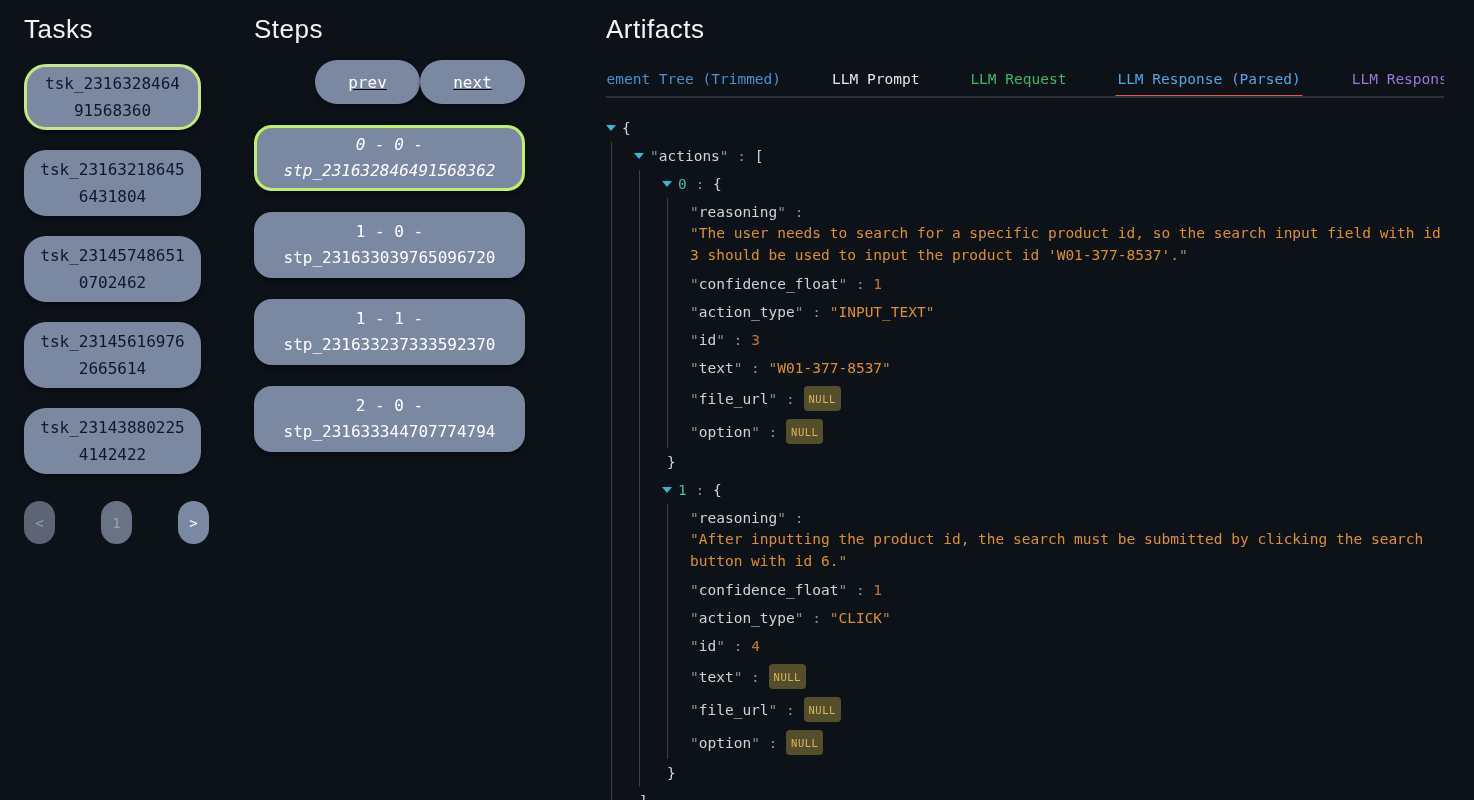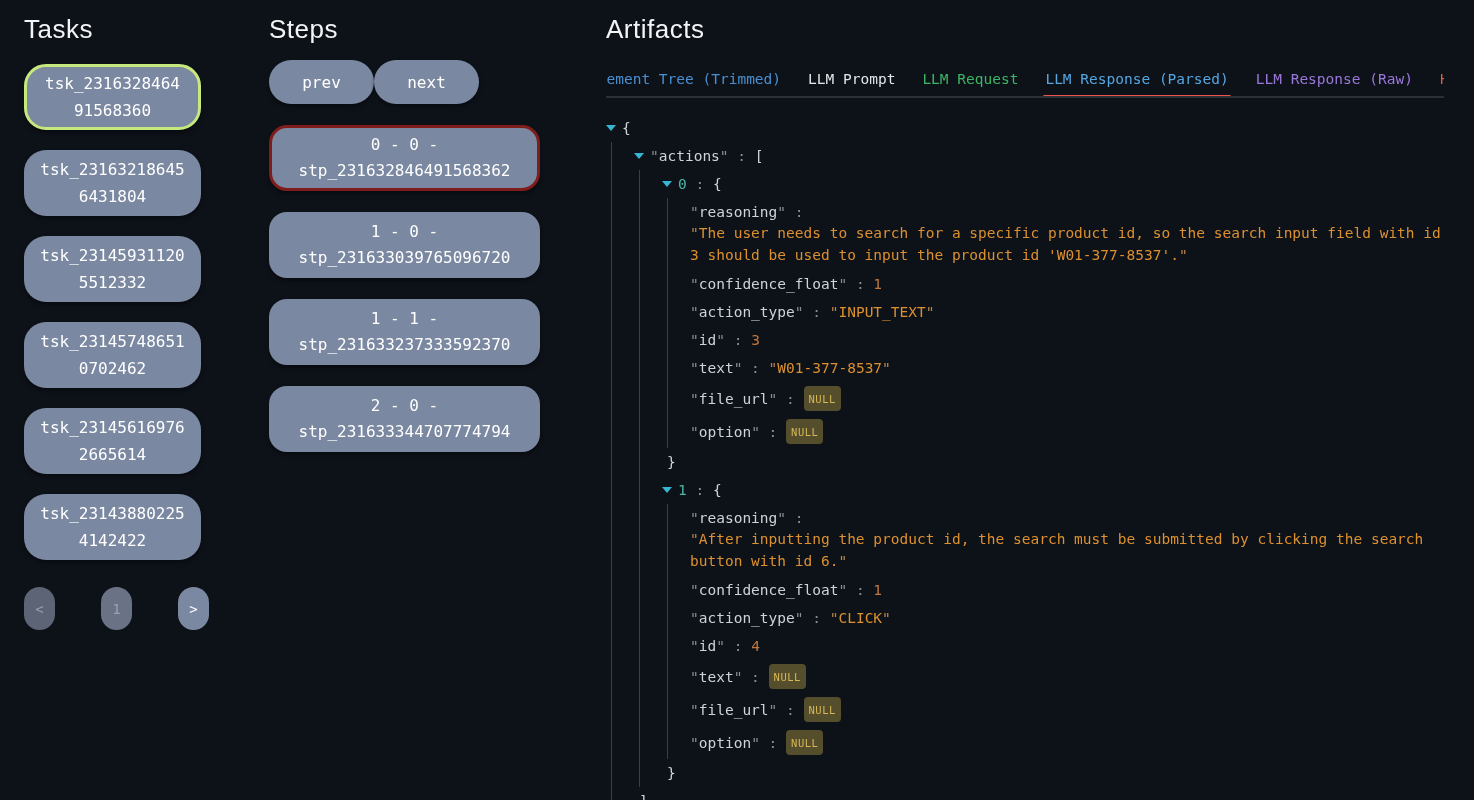--- a/index.html
+++ b/index.html
@@ -15,58 +15,58 @@
     color:#f2f4f6; letter-spacing:.5px;
   }
 
   
   .tasks-col { left:24px; width:177px; }
   .task-list { margin-top:20px; }
   .task-btn {
     display:flex; align-items:center; justify-content:center;
     width:100%; height:66px; margin-bottom:20px;
     background:#7b88a1; border:none; border-radius:22px;
-    color:#ffffff; font:16px/27px "DejaVu Sans Mono",monospace;
+    color:#0f172a; font:16px/27px "DejaVu Sans Mono",monospace;
     padding:20px 14px; word-break:break-all; text-align:center;
     box-shadow:0 3px 4px rgba(0,0,0,.4); cursor:pointer;
   }
   .task-btn.selected { border:3px solid #c7e87d; }
   .pagination { display:flex; justify-content:space-between; width:185px; margin-top:27px; }
   .pg { border:none; border-radius:16px; width:31px; height:43px;
         font:14px "DejaVu Sans Mono",monospace; cursor:pointer; }
   .pg-prev { background:#5c6476; color:#99a0ad; }
   .pg-page { background:#6a7386; color:#9ba2b0; }
   .pg-next { background:#7b88a1; color:#fff; }
 
   
-  .steps-col { left:269px; width:271px; }
-  .step-nav { display:flex; justify-content:flex-start; margin:16px 0 21px; }
+  .steps-col { left:254px; width:271px; }
+  .step-nav { display:flex; justify-content:flex-end; margin:16px 0 21px;text-decoration:underline; }
   .nav-btn {
     width:105px; height:44px; border-radius:22px; background:#7b88a1; border:none;
     color:#fff; font:16px "DejaVu Sans Mono",monospace;
     box-shadow:0 3px 4px rgba(0,0,0,.4); cursor:pointer;
   }
   .step-btn {
     display:flex; flex-direction:column; justify-content:center;
     width:100%; height:66px; margin-bottom:21px;
     background:#7b88a1; border:none; border-radius:18px;
     color:#fff; font:16px/26px "DejaVu Sans Mono",monospace; text-align:center;
     padding:6px 8px; box-shadow:0 3px 4px rgba(0,0,0,.4); cursor:pointer;
   }
-  .step-btn.selected { border:3px solid #7f1d1d; }
+  .step-btn.selected { border:3px solid #bef264;font-style:italic; }
 
   
   .artifacts-col { left:606px; width:838px; }
   .tabs {
     margin-top:24px; border-bottom:2px solid #2c2f35;
     white-space:nowrap; overflow:hidden;
   }
   .tab {
     position:relative; display:inline-block; margin-right:27px;
-    padding:2px 0 8px; font:14.5px/18px "DejaVu Sans Mono",monospace; cursor:pointer;
+    padding:2px 0 8px; font:14.5px/18px "DejaVu Sans Mono",monospace; cursor:pointer;margin-left:24px;
   }
   .tab:first-child { margin-left:-17px; }
   .tab.active::after {
     content:""; position:absolute; left:-2px; right:-2px; bottom:-2px;
     height:3px; background:#ef5350; border-radius:2px;
   }
   .tab.rainbow {
     background:linear-gradient(90deg,#e2593c 0%,#e89a3c 28%,#d9c84b 42%,#4fbf6c 60%,#4fa6d6 78%,#9a66d6 100%);
     -webkit-background-clip:text; background-clip:text; color:transparent;
   }
@@ -95,21 +95,20 @@
   }
 </style>
 </head>
 <body>
 
 <section class="col tasks-col">
   <h1 class="panel-title">Tasks</h1>
   <div class="task-list" id="task-list">
       <button class="task-btn selected">tsk_231632846491568360</button>
       <button class="task-btn">tsk_231632186456431804</button>
-      <button class="task-btn">tsk_231459311205512332</button>
       <button class="task-btn">tsk_231457486510702462</button>
       <button class="task-btn">tsk_231456169762665614</button>
       <button class="task-btn">tsk_231438802254142422</button>
     </div>
   <div class="pagination">
     <button class="pg pg-prev">&lt;</button>
     <button class="pg pg-page">1</button>
     <button class="pg pg-next">&gt;</button>
   </div>
 </section>

